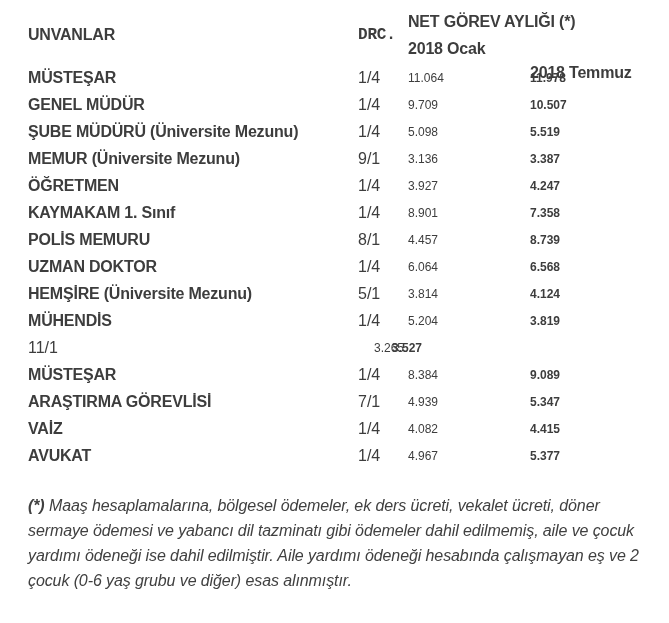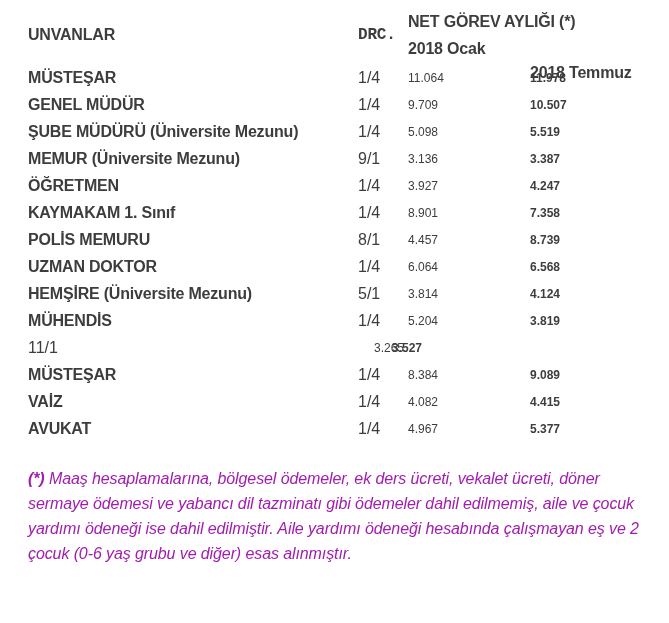--- a/index.html
+++ b/index.html
@@ -31,21 +31,21 @@
   .title { font-weight:bold; font-size:16px; letter-spacing:-0.2px; }
   .drc   { font-weight:normal; font-size:16px; text-align:left; }
   .val   { font-weight:normal; font-size:12px; padding-left:16px; }
   .val.last { padding-left:0;font-weight:bold; }
   .footnote {
     margin-top:24px;
     font-style:italic;
     font-size:16px;
     line-height:25px;
     letter-spacing:-0.1px;
-    color:#a21caf;
+    color:#404040;
   }
   .fmark { font-weight:bold; }
 </style>
 </head>
 <body>
 
 <div class="thead">
   <div class="hdr hc1">UNVANLAR</div>
   <div class="hdr hc2">DRC.</div>
   <div class="hdr hc34">NET GÖREV AYLIĞI (*)</div>
@@ -119,20 +119,26 @@
     <div class="val">3.265</div>
     <div class="val last">3.527</div>
   </div>
   <div class="row">
     <div class="title">MÜSTEŞAR</div>
     <div class="drc">1/4</div>
     <div class="val">8.384</div>
     <div class="val last">9.089</div>
   </div>
   <div class="row">
+    <div class="title">ARAŞTIRMA GÖREVLİSİ</div>
+    <div class="drc">7/1</div>
+    <div class="val">4.939</div>
+    <div class="val last">5.347</div>
+  </div>
+  <div class="row">
     <div class="title">VAİZ</div>
     <div class="drc">1/4</div>
     <div class="val">4.082</div>
     <div class="val last">4.415</div>
   </div>
   <div class="row">
     <div class="title">AVUKAT</div>
     <div class="drc">1/4</div>
     <div class="val">4.967</div>
     <div class="val last">5.377</div>

